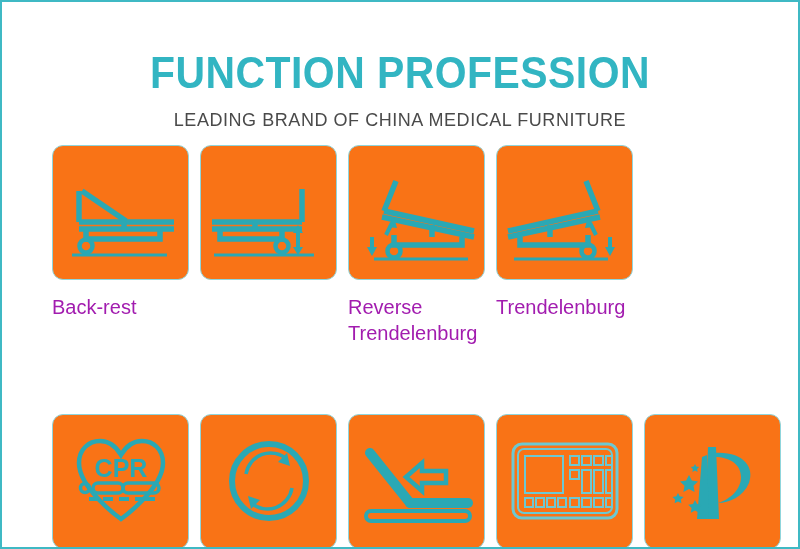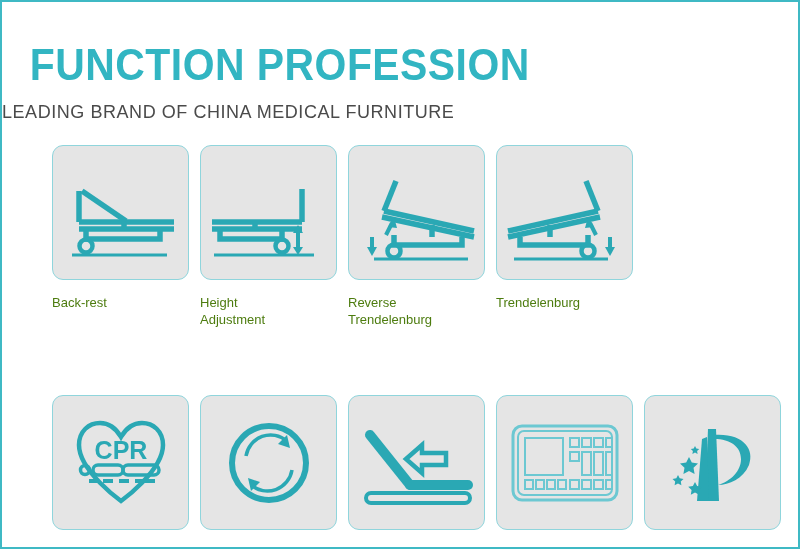--- a/index.html
+++ b/index.html
@@ -16,22 +16,22 @@
     position: relative;
     width: 800px;
     height: 549px;
     background: #ffffff;
     border: 2px solid #3fb9c4;
     overflow: hidden;
   }
 
   
   #header {
-    padding-top: 32px;
-    margin-top: 8px;
+    text-align: center;
+    padding-top: 48px;
   }
 
   #main-title {
     color: #32b5c2;
     font-size: 44px;
     font-weight: bold;
     letter-spacing: 0.5px;
     line-height: 1.05;
     transform: scaleX(0.93);
     font-family: "Liberation Sans", sans-serif;
@@ -63,32 +63,32 @@
   .cell {
     width: 137px;
     flex: 0 0 137px;
   }
 
   .card {
     width: 137px;
     height: 135px;
     border: 1px solid #8fd5dc;
     border-radius: 11px;
-    background: #e5e5e5;
+    background: #f97316;
     display: flex;
     align-items: center;
     justify-content: center;
   }
 
   .card svg { display: block; }
 
   .label {
     margin-top: 14px;
-    color: #4d7c0f;
-    font-size: 13px;
+    color: #a21caf;
+    font-size: 20px;
     line-height: 1.32;
     font-family: "Liberation Sans", sans-serif;
     white-space: pre-line;
   }
 </style>
 </head>
 <body>
 
 <div id="page">
 
@@ -132,22 +132,20 @@
             </g>
             <circle cx="72" cy="83" r="6.5" fill="none" stroke="#2aa8b4" stroke-width="4.5"></circle>
             <path d="M4 92 L104 92" fill="none" stroke="#2aa8b4" stroke-width="3"></path>
             <g>
               <path d="M88 68 L88 86" stroke="#2aa8b4" stroke-width="4" fill="none"></path>
               <path d="M88 62 L83 70 L93 70 Z" fill="#2aa8b4"></path>
               <path d="M88 92 L83 84 L93 84 Z" fill="#2aa8b4"></path>
             </g>
           </svg>
         </div>
-        <div class="label">Height
-Adjustment</div>
       </div>
 
       <div class="cell">
         <div class="card">
           <svg width="118" height="100" viewBox="0 0 118 100">
             <g fill="none" stroke="#2aa8b4" stroke-width="5.5" stroke-linecap="butt">
               <path d="M26 48 L38 18"></path>
               <path d="M26 48 L116 68"></path>
               <path d="M24 54 L116 74"></path>
               <path d="M74 62 L74 74"></path>

